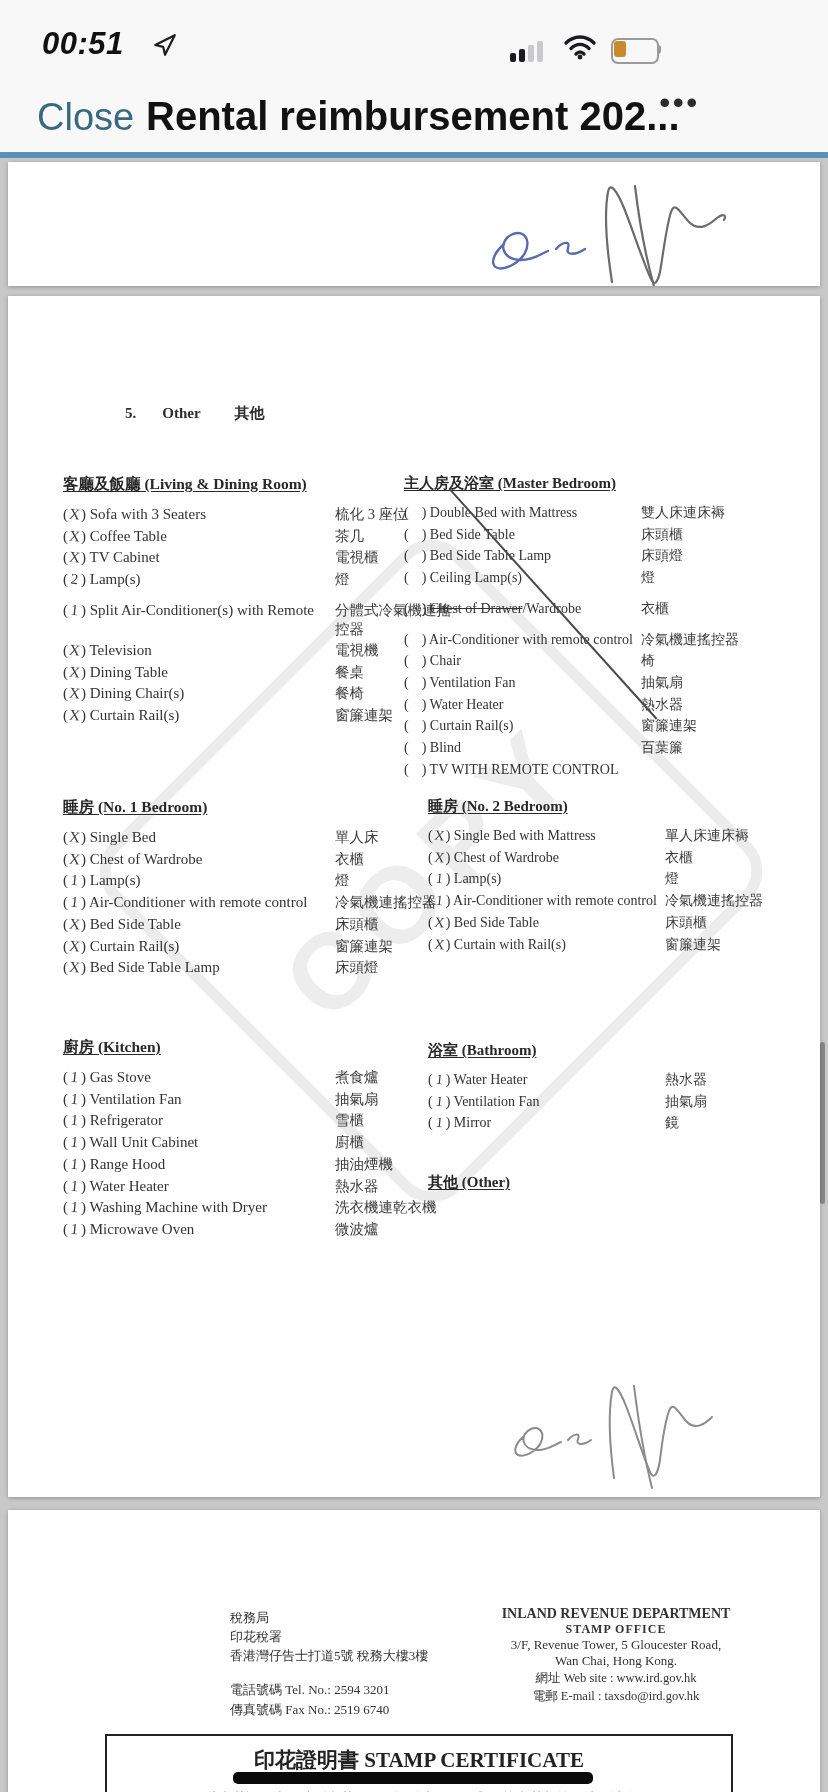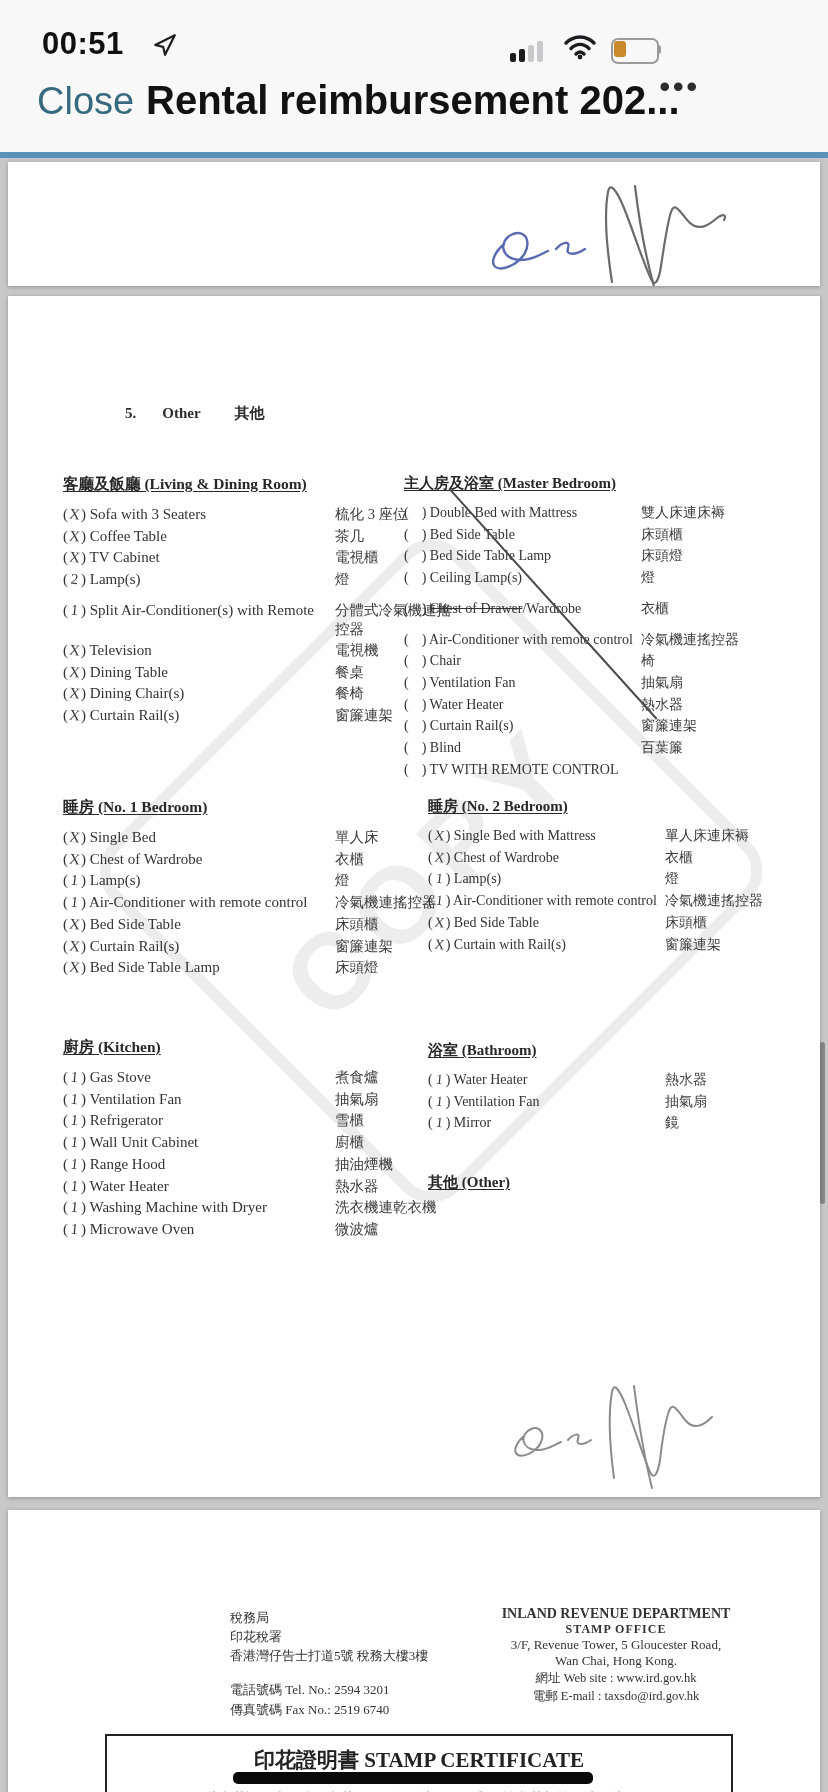--- a/index.html
+++ b/index.html
@@ -2,35 +2,35 @@
 <html><head>
 <meta charset="utf-8">
 <style>
   html,body{margin:0;padding:0;}
   body{
     width:828px;height:1792px;position:relative;overflow:hidden;
     background:#c8c8c8;font-family:"Liberation Sans",sans-serif;
   }
   
   .chrome{position:absolute;left:0;top:0;width:828px;height:157px;background:#f8f8f8;z-index:30;}
-  .statusbar{position:absolute;left:0;top:0;width:755px;height:88px;}
+  .statusbar{position:absolute;left:0;top:0;width:755px;height:88px;font-style:italic;}
   .time{position:absolute;left:42px;top:26px;font-size:31px;font-weight:700;color:#111;letter-spacing:.5px;}
   .loc-arrow{position:absolute;left:152px;top:32px;width:26px;height:26px;}
   .sig{position:absolute;right:212px;top:38px;display:flex;align-items:flex-end;gap:3px;height:24px;}
   .sig i{display:block;width:6px;border-radius:2px;}
   .sig .b1{height:9px;background:#1c1c1e;}
   .sig .b2{height:13px;background:#1c1c1e;}
   .sig .b3{height:17px;background:#c9c9cb;}
   .sig .b4{height:21px;background:#c9c9cb;}
   .wifi{position:absolute;right:158px;top:34px;width:34px;height:26px;}
   .batt{position:absolute;right:92px;top:38px;width:52px;height:24px;}
   .batt .shell{position:absolute;left:0;top:0;width:44px;height:22px;border:2px solid #9a9a9a;border-radius:7px;}
   .batt .nub{position:absolute;right:2px;top:7px;width:4px;height:9px;background:#9a9a9a;border-radius:0 3px 3px 0;}
   .batt .fill{position:absolute;left:3px;top:3px;width:12px;height:16px;background:#c98a2e;border-radius:3px;}
-  .navbar{position:absolute;left:0;top:72px;width:828px;height:64px;}
+  .navbar{position:absolute;left:0;top:88px;width:828px;height:64px;}
   .close-btn{position:absolute;left:37px;top:8px;font-size:38px;color:#37697f;cursor:pointer;}
   .doc-title{position:absolute;left:146px;top:6px;font-size:40px;font-weight:600;color:#121212;white-space:nowrap;}
   .more-btn{position:absolute;right:128px;top:-2px;font-size:30px;font-weight:700;color:#2b2b2b;letter-spacing:3px;cursor:pointer;}
   .nav-sep{position:absolute;left:0;top:152px;width:828px;height:6px;background:#5793b6;}
   
   .page{position:absolute;left:8px;width:812px;background:#fff;box-shadow:0 1px 4px rgba(0,0,0,.28);}
   #page-frag{top:162px;height:124px;}
   #page-main{top:296px;height:1201px;}
   #page-cert{top:1510px;height:300px;}
   

